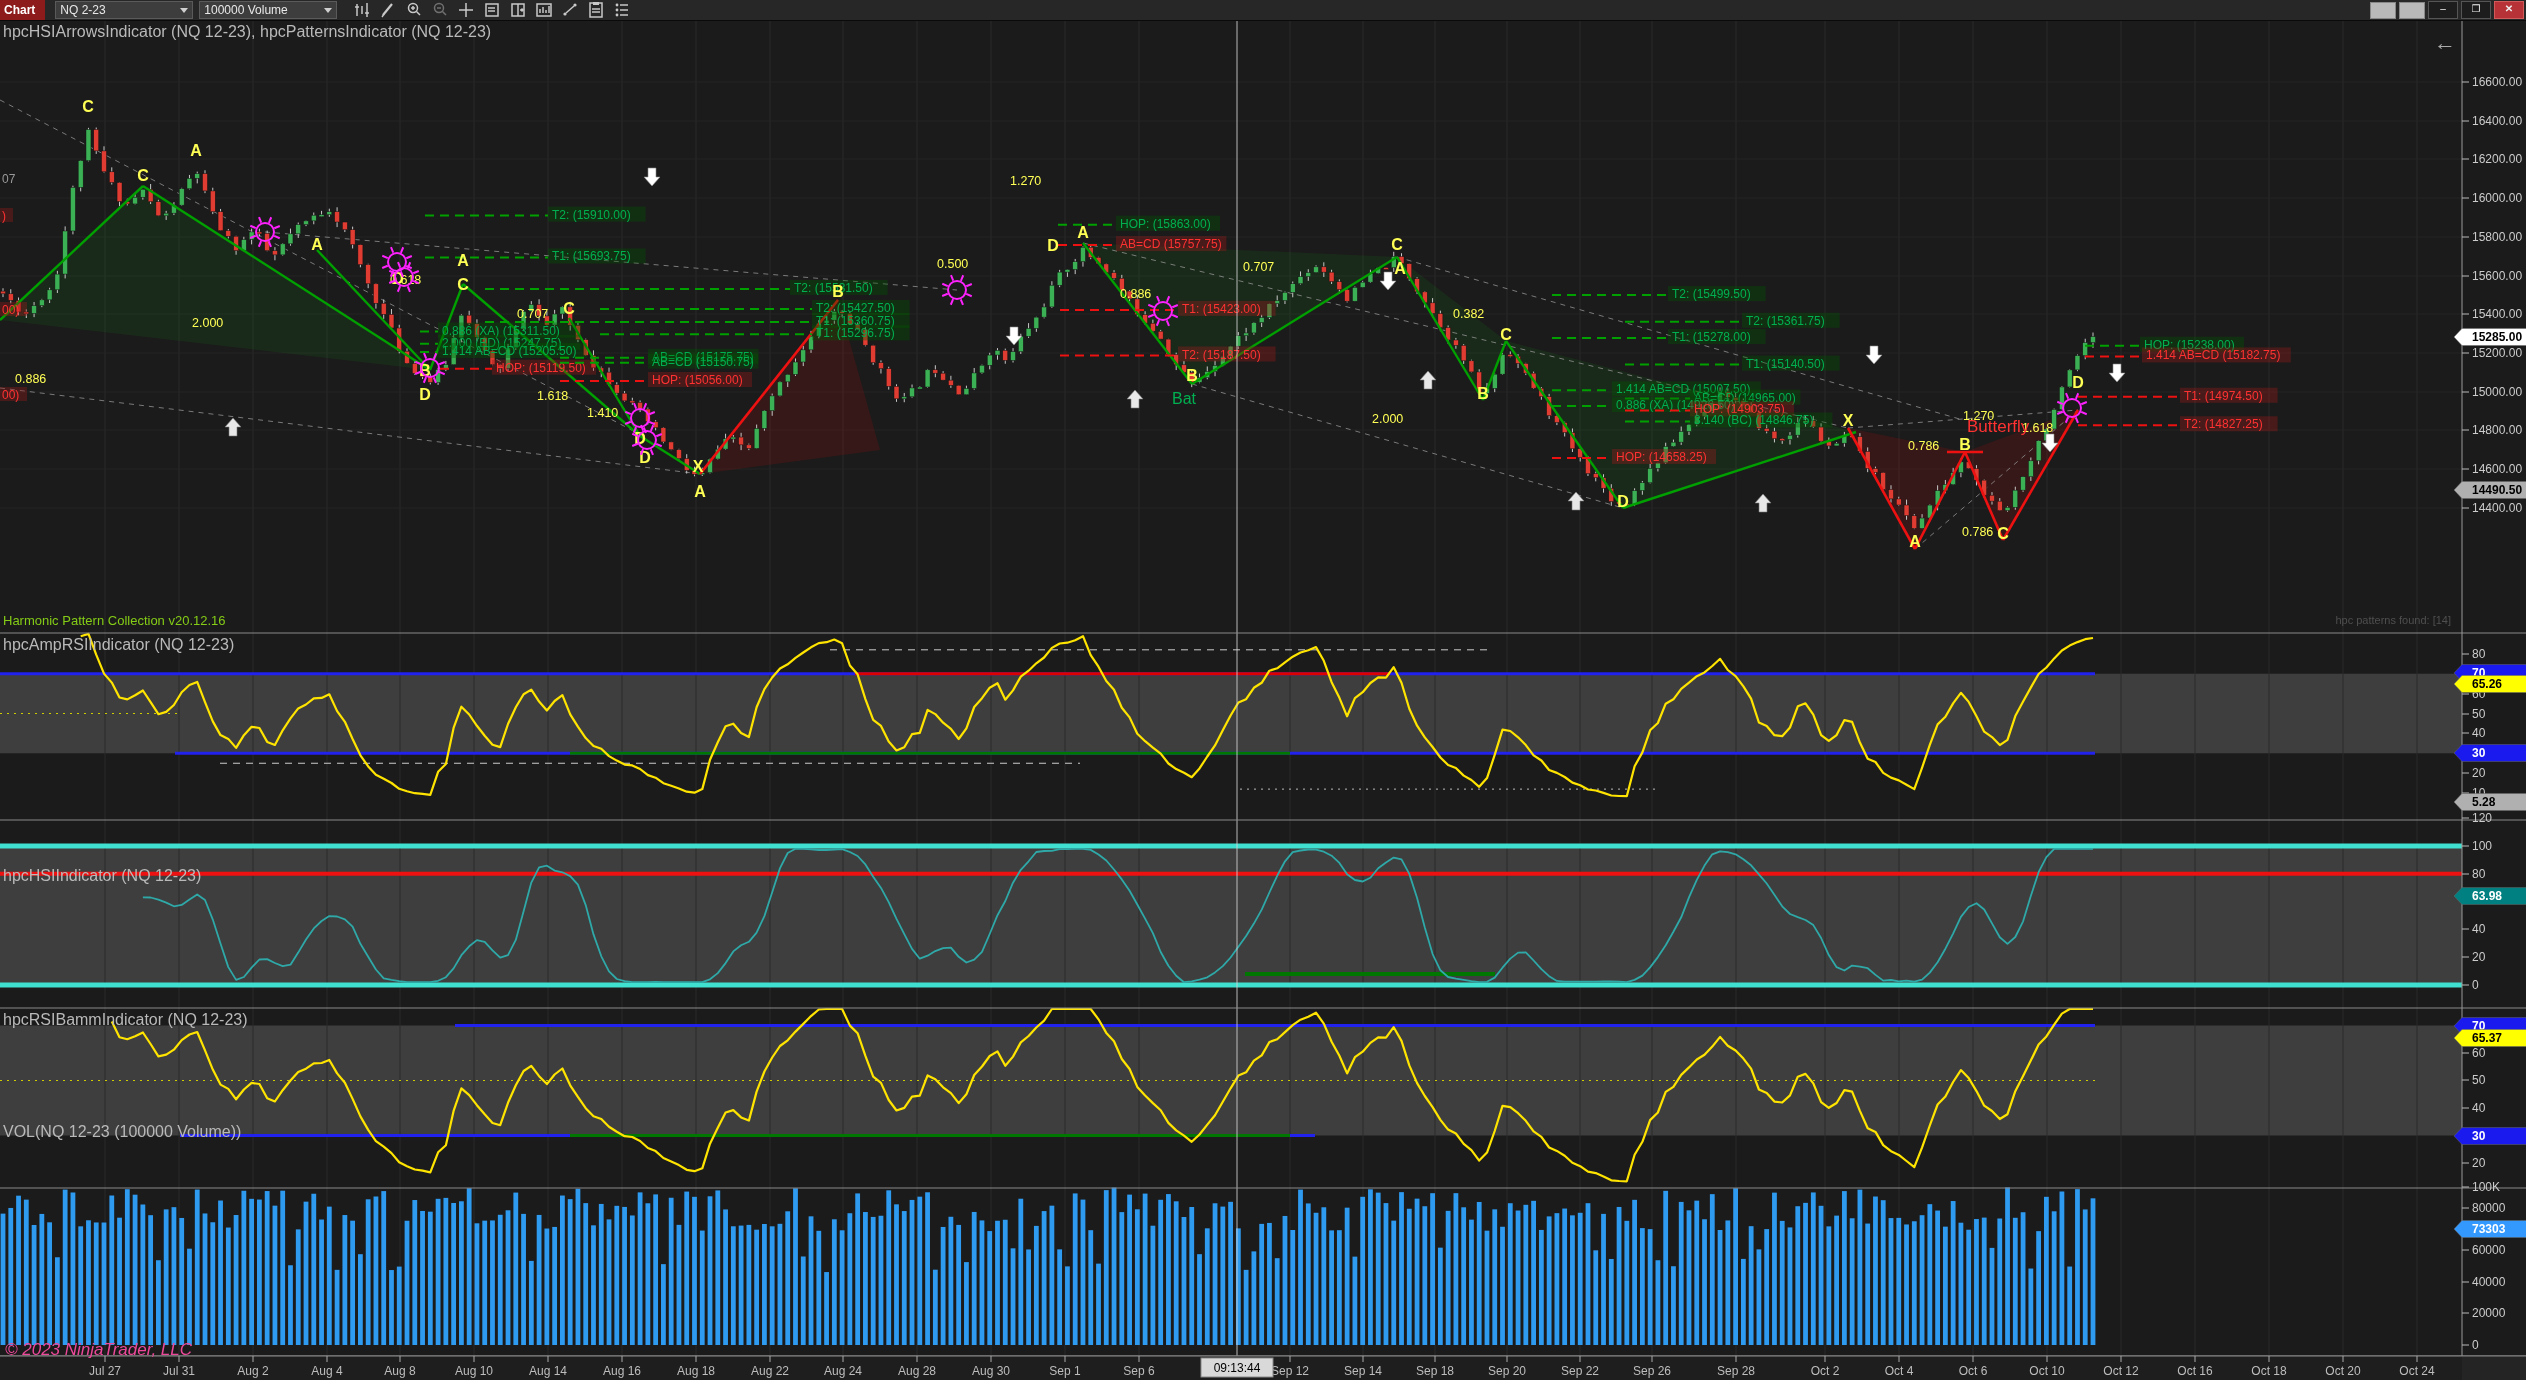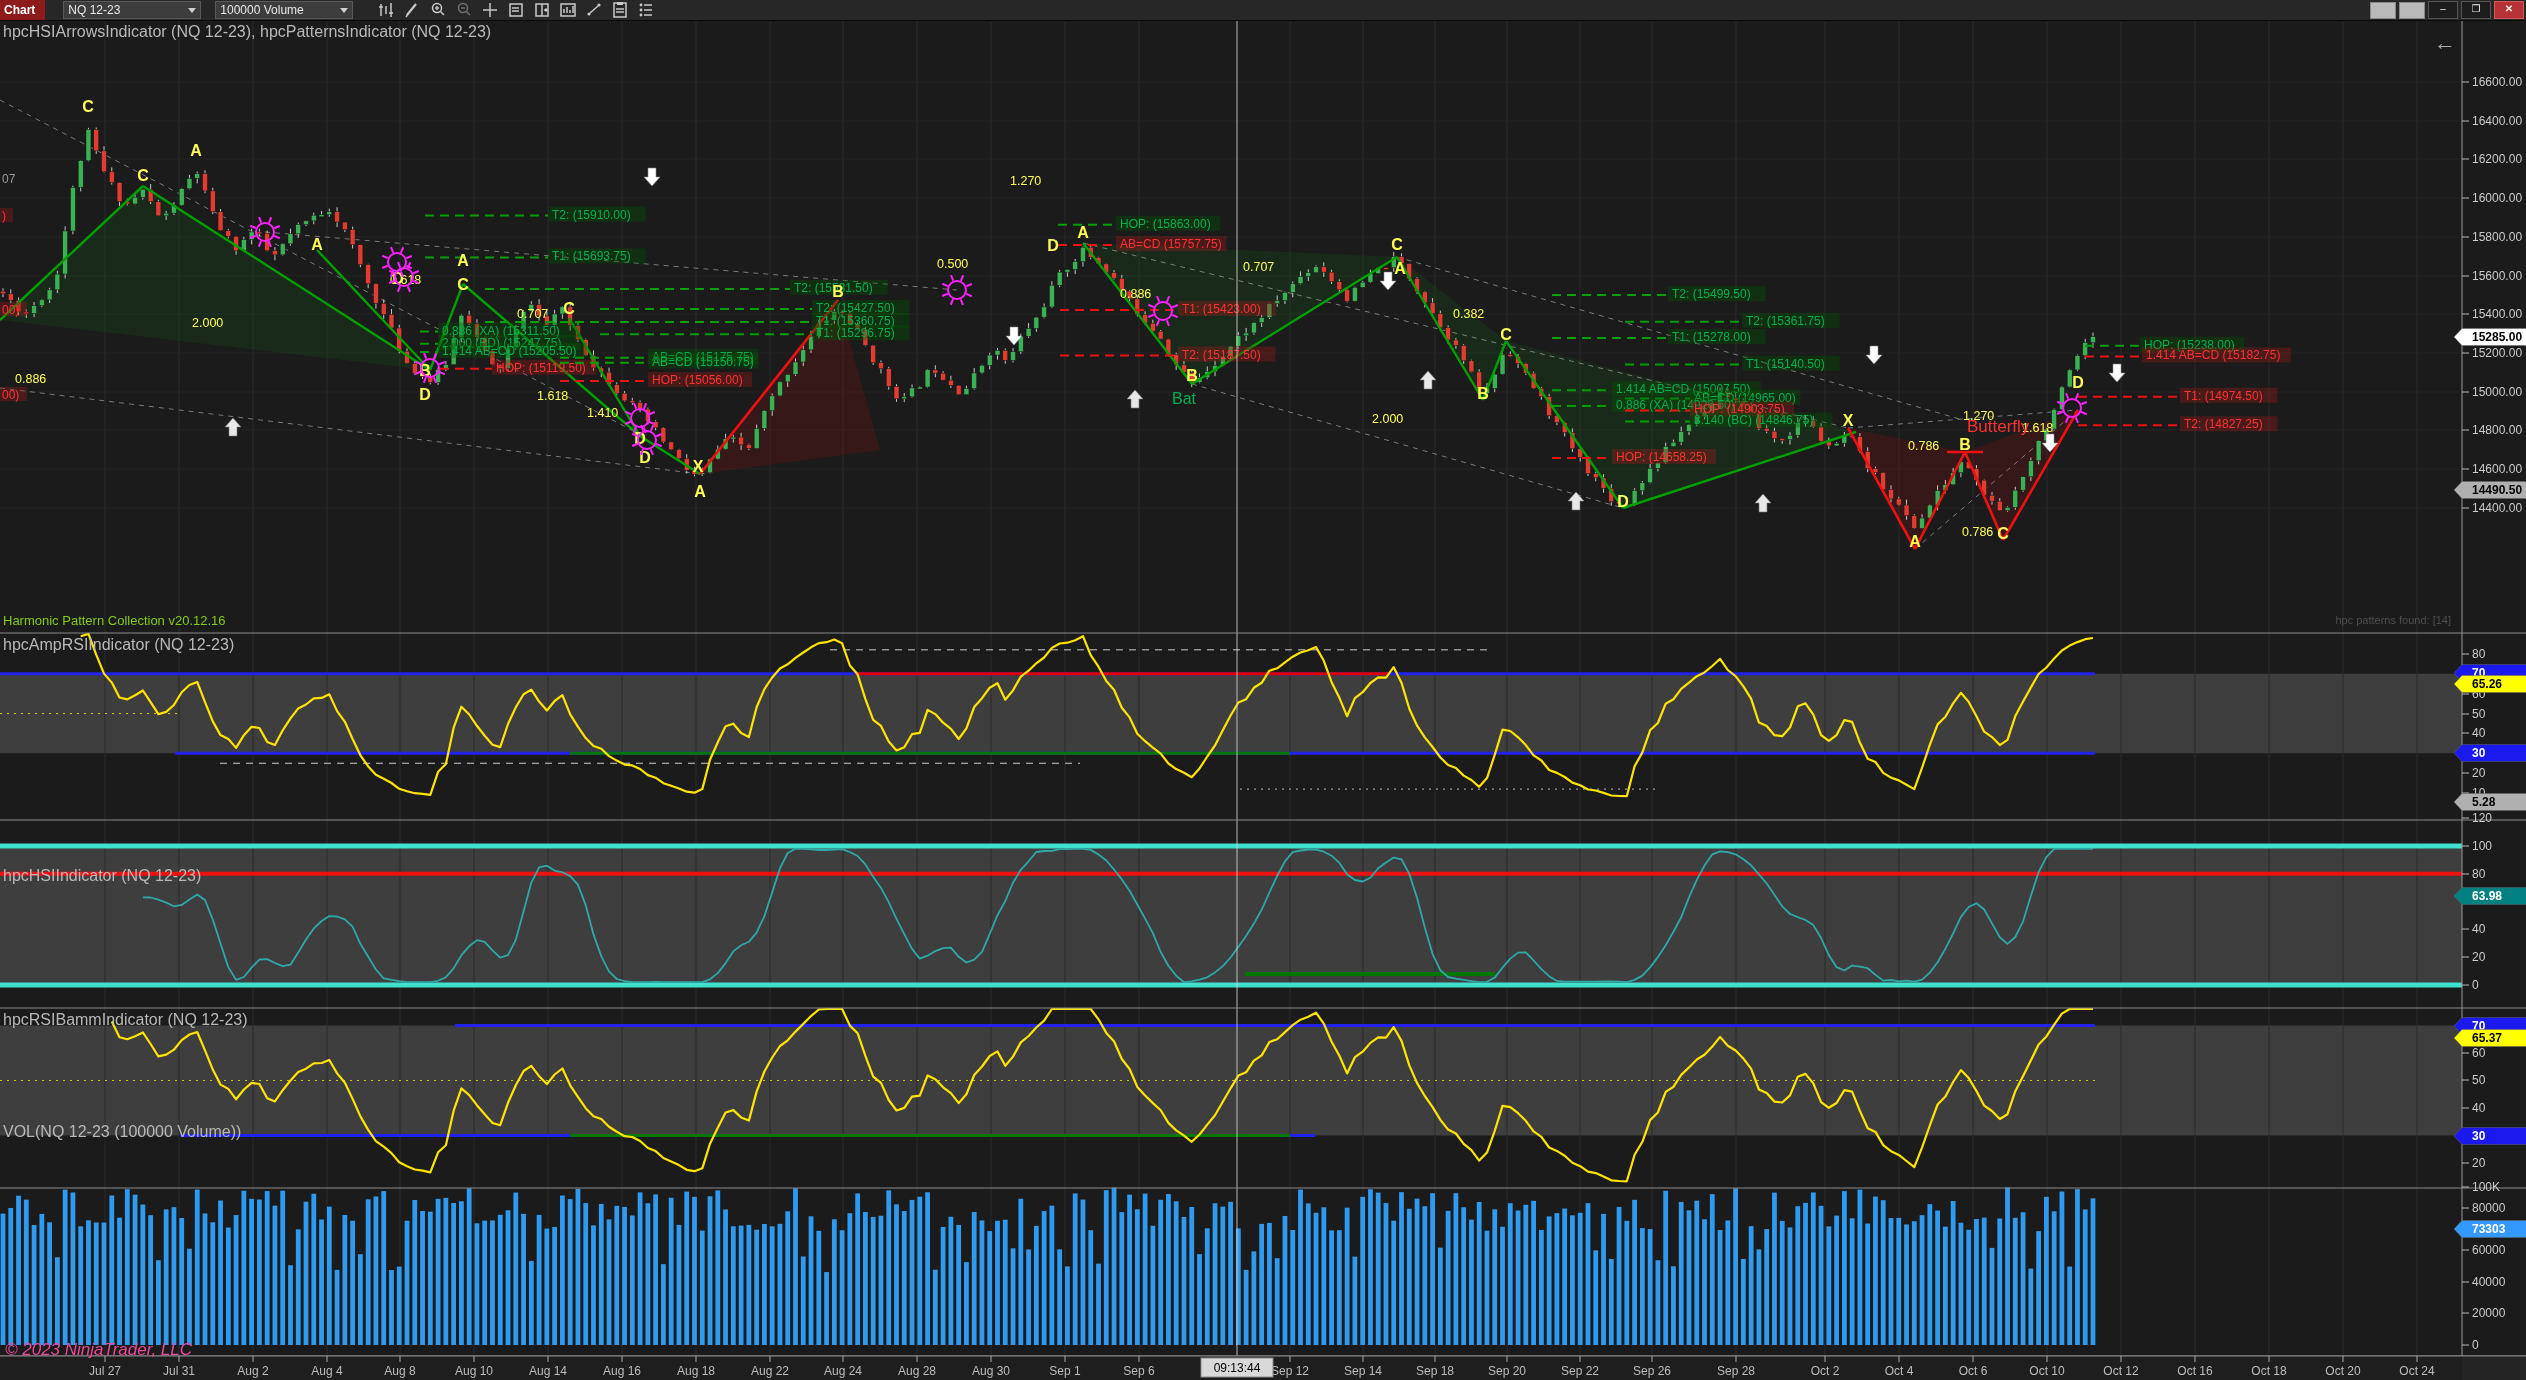--- a/index.html
+++ b/index.html
@@ -1,18 +1,18 @@
 <!DOCTYPE html>
 <html><head>
 <meta charset="utf-8">
 <style>
   html,body{margin:0;padding:0;background:#111;}
   body{width:2526px;height:1380px;position:relative;font-family:"Liberation Sans",sans-serif;overflow:hidden;}
   
-  #toolbar{position:absolute;left:0;top:0;width:2526px;height:20px;background:#272727;border-bottom:1px solid #0a0a0a;display:flex;align-items:center;gap:14px;z-index:30;}
+  #toolbar{position:absolute;left:0;top:0;width:2526px;height:20px;background:#272727;border-bottom:1px solid #0a0a0a;display:flex;align-items:center;gap:6px;z-index:30;}
   #title-box{background:#8e1b1b;color:#fff;font-size:12px;font-weight:bold;height:20px;line-height:20px;padding:0 10px 0 4px;margin-right:4px;}
   .dropdown{background:#3d3d3d;border:1px solid #5a5a5a;color:#e8e8e8;font-size:12px;height:16px;line-height:16px;padding:0 4px;width:128px;display:flex;justify-content:space-between;align-items:center;cursor:pointer;}
   .dd-arrow{width:0;height:0;border-left:4px solid transparent;border-right:4px solid transparent;border-top:5px solid #cfcfcf;margin-left:4px;}
   .tb-icon{width:22px;height:18px;display:flex;align-items:center;justify-content:center;cursor:pointer;}
   .tb-icon svg{display:block;}
   #win-buttons{margin-left:auto;display:flex;align-items:center;gap:3px;padding-right:2px;}
   .win-sq{width:24px;height:15px;background:#b9b9b9;border:1px solid #888;}
   .win-btn{width:28px;height:16px;background:#1d1d1d;border:1px solid #555;color:#eee;font-size:10px;line-height:14px;text-align:center;cursor:pointer;}
   .win-btn.close{background:#b63237;border-color:#d05a5a;font-weight:bold;}
   
@@ -21,21 +21,21 @@
   #patterns-found{color:#4f4f4f;font-size:11px;}
   #copyright{color:#ec4899;font-size:17px;font-style:italic;}
   #chart-svg{position:absolute;left:0;top:0;z-index:5;}
 </style>
 </head>
 <body>
 
 <div id="toolbar">
   <div id="title-box">Chart</div>
   <div class="dropdown">
-    <span>NQ 12-23</span>
+    <span>NQ 2-23</span>
     <span class="dd-arrow"></span>
   </div>
   <div class="dropdown">
     <span>100000 Volume</span>
     <span class="dd-arrow"></span>
   </div>
   <div id="tb-icons" style="display:flex;gap:4px;margin-left:8px;">
       <div class="tb-icon">
         <svg width="18" height="18" viewBox="0 0 18 18">
           <line x1="4" y1="3" x2="4" y2="15" stroke="#c9c9c9" stroke-width="1.5" fill="none"></line>

